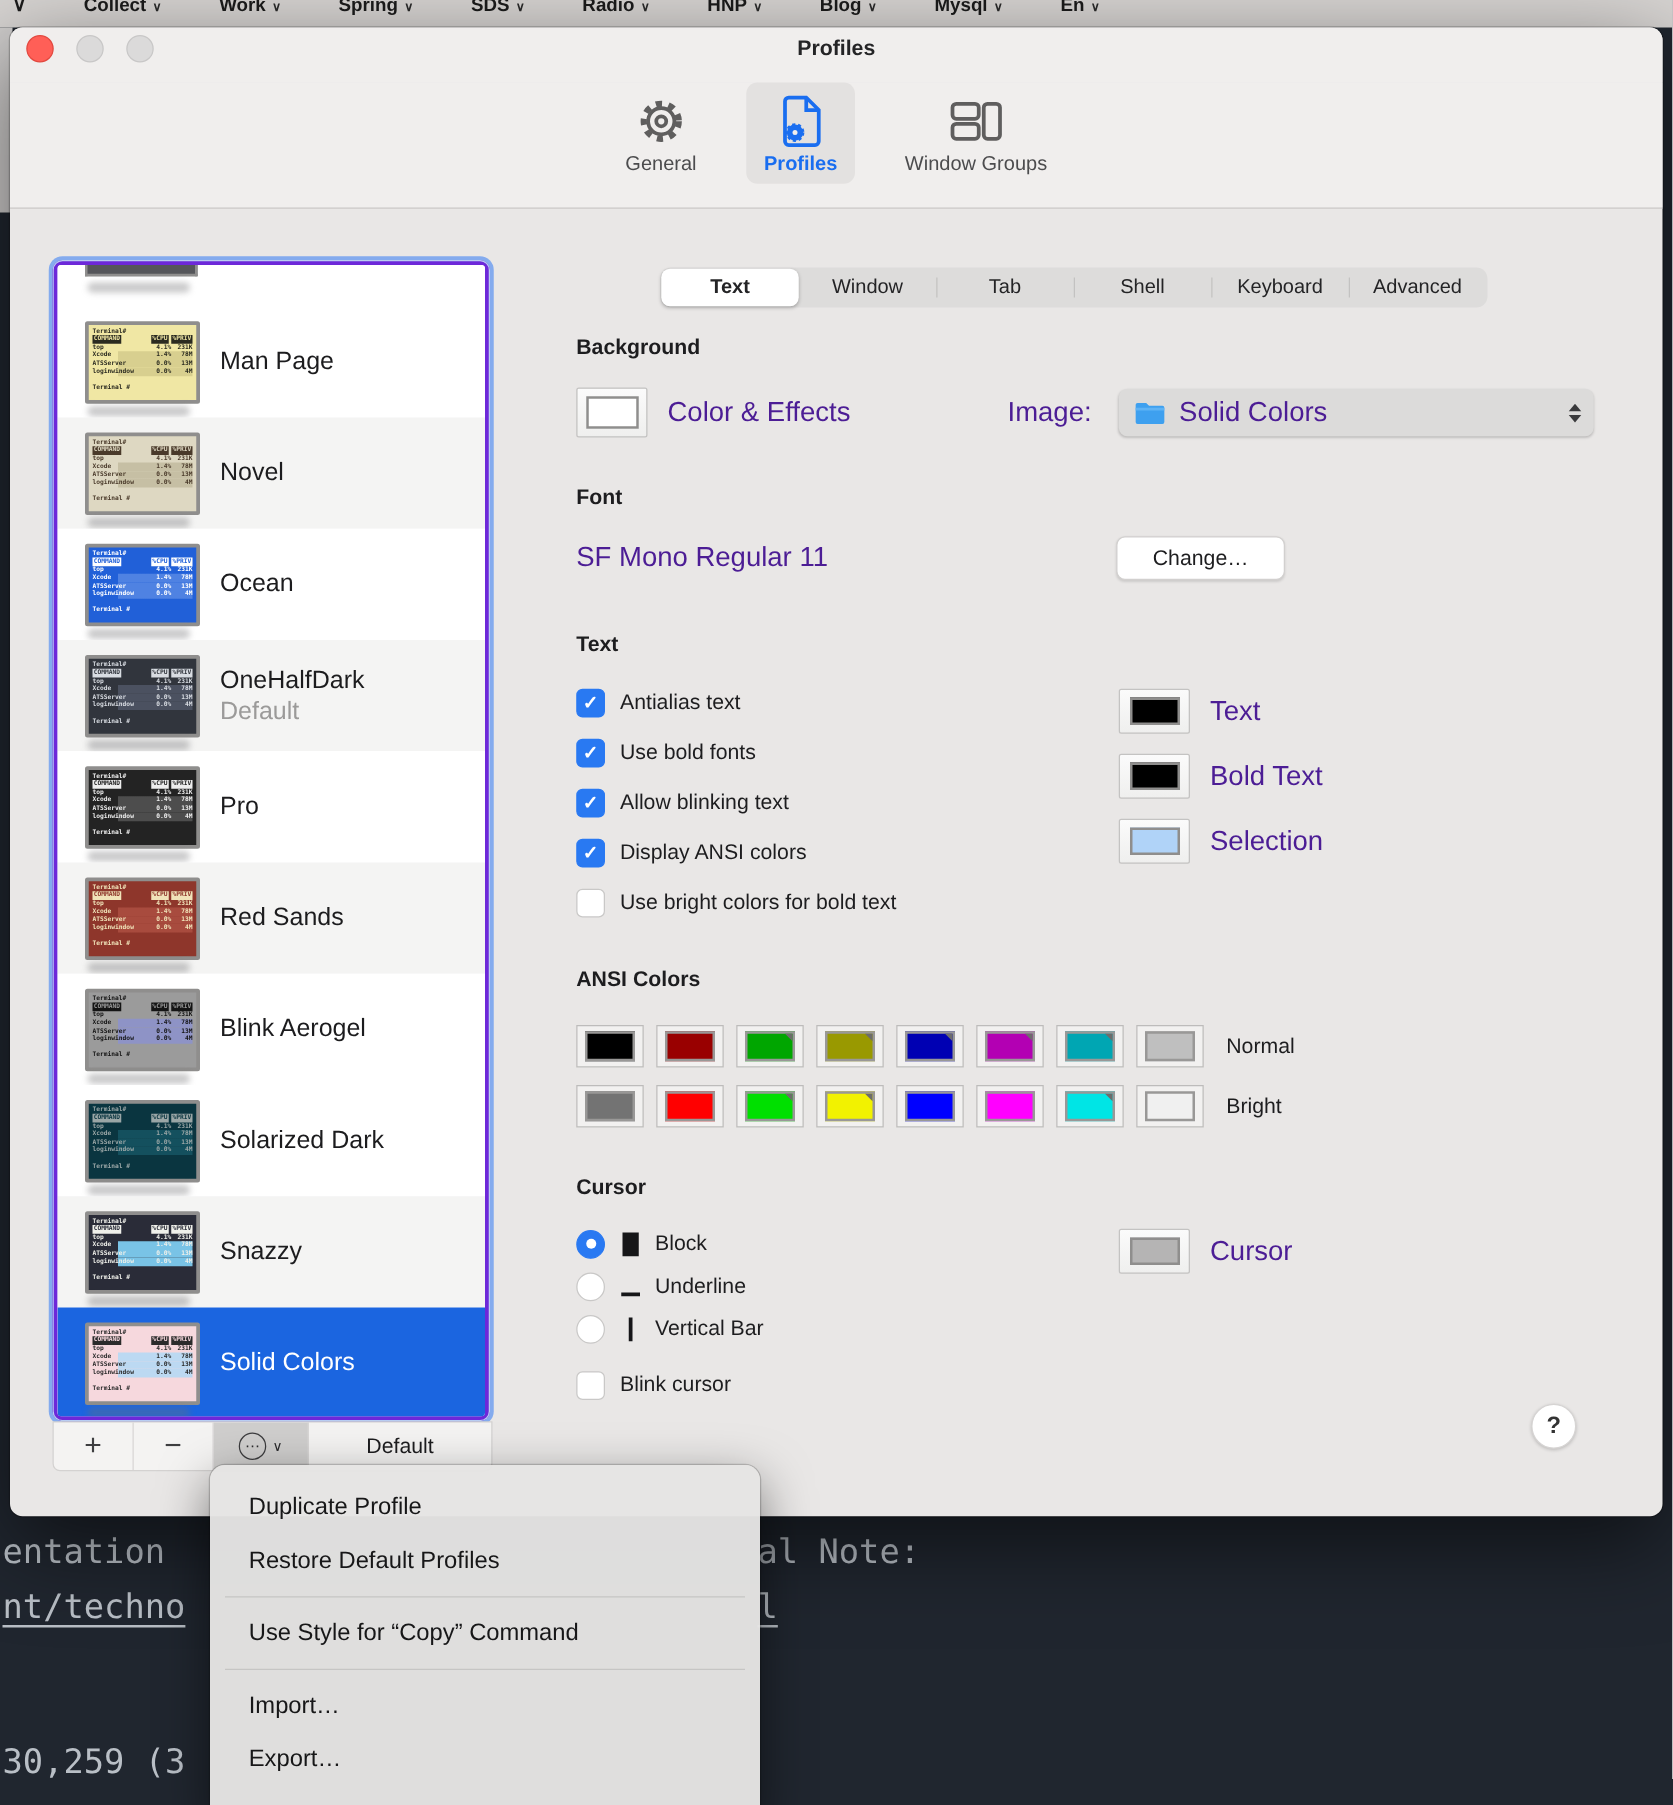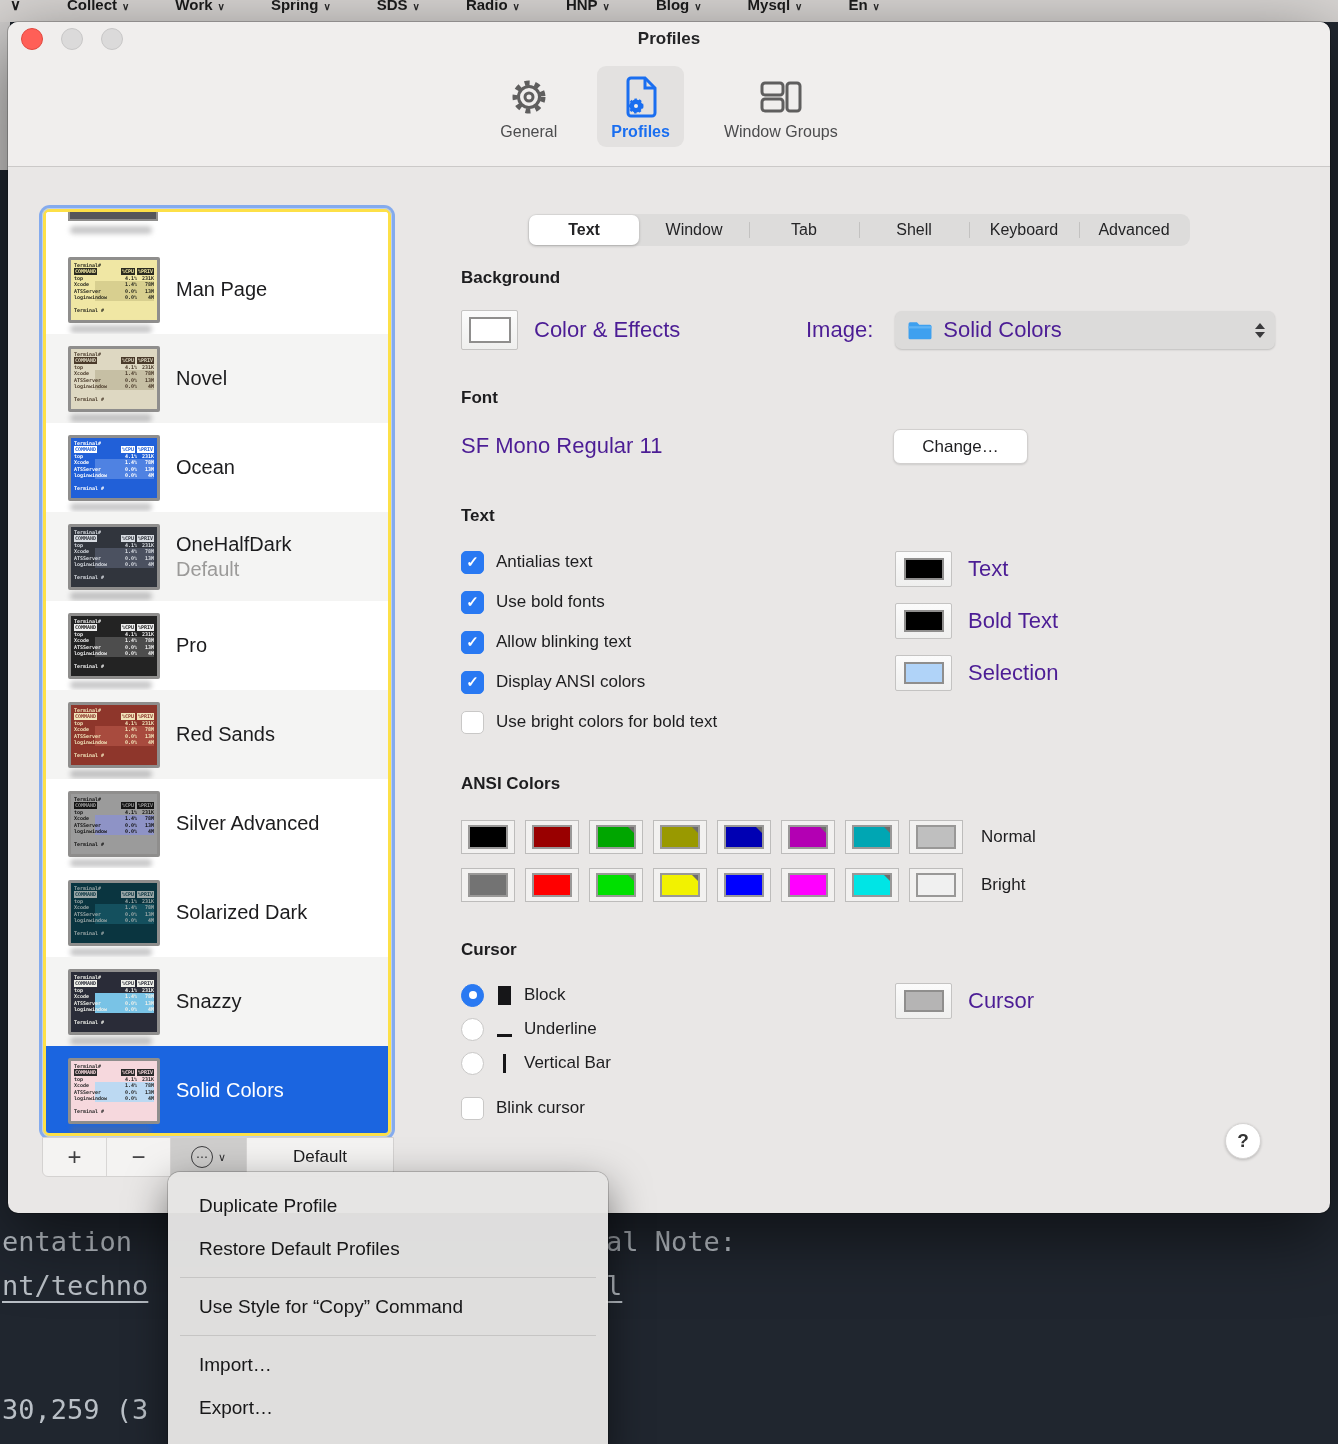--- a/index.html
+++ b/index.html
@@ -33,21 +33,21 @@
            display:flex;justify-content:center;align-items:flex-start;gap:26px;}
   .titem{display:flex;flex-direction:column;align-items:center;gap:3px;padding:8px 14px 6px;border-radius:9px;}
   .titem.on{background:#e3e1e0;}
   .ticon{width:46px;height:46px;display:flex;align-items:center;justify-content:center;}
   .tlabel{font-size:16px;color:#4c4c4e;}
   .titem.on .tlabel{color:#1a6ef0;font-weight:bold;}
   .tb-divider{position:absolute;top:144px;left:0;right:0;height:1px;background:#cbc9c8;}
 
   
   .listframe{position:absolute;left:34px;top:186px;width:350px;height:929px;border-radius:8px;
-             background:#fde047;box-shadow:0 0 0 3px #84abee,0 0 0 1px #b9cdf2 inset;}
+             background:#6d28d9;box-shadow:0 0 0 3px #84abee,0 0 0 1px #b9cdf2 inset;}
   .plist{position:absolute;inset:4px;background:#fff;border-radius:3px;overflow:hidden;}
   .prow{position:relative;display:flex;align-items:center;height:89px;padding-left:22px;gap:16px;background:#fff;}
   .prow.alt{background:#f4f4f3;}
   .prow.sel{background:#1b65e0;}
   .prow.partial{height:33px;align-items:flex-start;}
   .pstrip{position:absolute;left:22px;top:0;width:86px;height:7px;background:#55565a;border:2px solid #8f8e8d;border-top:none;}
   .thumb{width:80px;height:56px;border:3px solid #8f8e8d;border-radius:2px;padding:2px 3px;
          font-family:"DejaVu Sans Mono",monospace;font-size:5px;line-height:6.5px;font-weight:bold;overflow:hidden;flex:0 0 auto;}
   .tl-line{white-space:pre;display:flex;}
   .chip{padding:0 1px;}
@@ -300,21 +300,21 @@
             <div class="thumb" style="background: rgb(155, 155, 155); color: rgb(20, 20, 20);">
               <div class="tl-line">Terminal#</div>
               <div class="tl-line"><span class="chip" style="background: rgb(20, 20, 20); color: rgb(155, 155, 155);">COMMAND</span><span class="tsp"></span><span class="chip" style="background: rgb(20, 20, 20); color: rgb(155, 155, 155); margin-right: 2px;">%CPU</span><span class="chip" style="background: rgb(20, 20, 20); color: rgb(155, 155, 155);">%PRIV</span></div>
               <div class="tl-line trow" style=""><span class="tn">top</span><span class="tv">4.1%</span><span class="tv">231K</span></div>
               <div class="tl-line trow" style="background: linear-gradient(90deg, transparent 0px, transparent 26%, rgb(142, 147, 198) 26%, rgb(142, 147, 198) 100%);"><span class="tn">Xcode</span><span class="tv">1.4%</span><span class="tv">78M</span></div>
               <div class="tl-line trow" style="background: linear-gradient(90deg, transparent 0px, transparent 26%, rgb(142, 147, 198) 26%, rgb(142, 147, 198) 100%);"><span class="tn">ATSServer</span><span class="tv">0.0%</span><span class="tv">13M</span></div>
               <div class="tl-line trow" style="background: linear-gradient(90deg, transparent 0px, transparent 26%, rgb(142, 147, 198) 26%, rgb(142, 147, 198) 100%);"><span class="tn">loginwindow</span><span class="tv">0.0%</span><span class="tv">4M</span></div>
               <div class="tl-line tft">Terminal #</div>
             </div>
             <div class="plabels">
-              <div class="pname">Silver Advanced</div>
+              <div class="pname">Blink Aerogel</div>
             </div>
             <span class="smudge"></span>
           </div>
           <div class="prow">
             <div class="thumb" style="background: rgb(10, 53, 64); color: rgb(154, 166, 166);">
               <div class="tl-line">Terminal#</div>
               <div class="tl-line"><span class="chip" style="background: rgb(154, 166, 166); color: rgb(10, 53, 64);">COMMAND</span><span class="tsp"></span><span class="chip" style="background: rgb(154, 166, 166); color: rgb(10, 53, 64); margin-right: 2px;">%CPU</span><span class="chip" style="background: rgb(154, 166, 166); color: rgb(10, 53, 64);">%PRIV</span></div>
               <div class="tl-line trow" style=""><span class="tn">top</span><span class="tv">4.1%</span><span class="tv">231K</span></div>
               <div class="tl-line trow" style="background: linear-gradient(90deg, transparent 0px, transparent 26%, rgb(20, 80, 94) 26%, rgb(20, 80, 94) 100%);"><span class="tn">Xcode</span><span class="tv">1.4%</span><span class="tv">78M</span></div>
               <div class="tl-line trow" style="background: linear-gradient(90deg, transparent 0px, transparent 26%, rgb(20, 80, 94) 26%, rgb(20, 80, 94) 100%);"><span class="tn">ATSServer</span><span class="tv">0.0%</span><span class="tv">13M</span></div>

